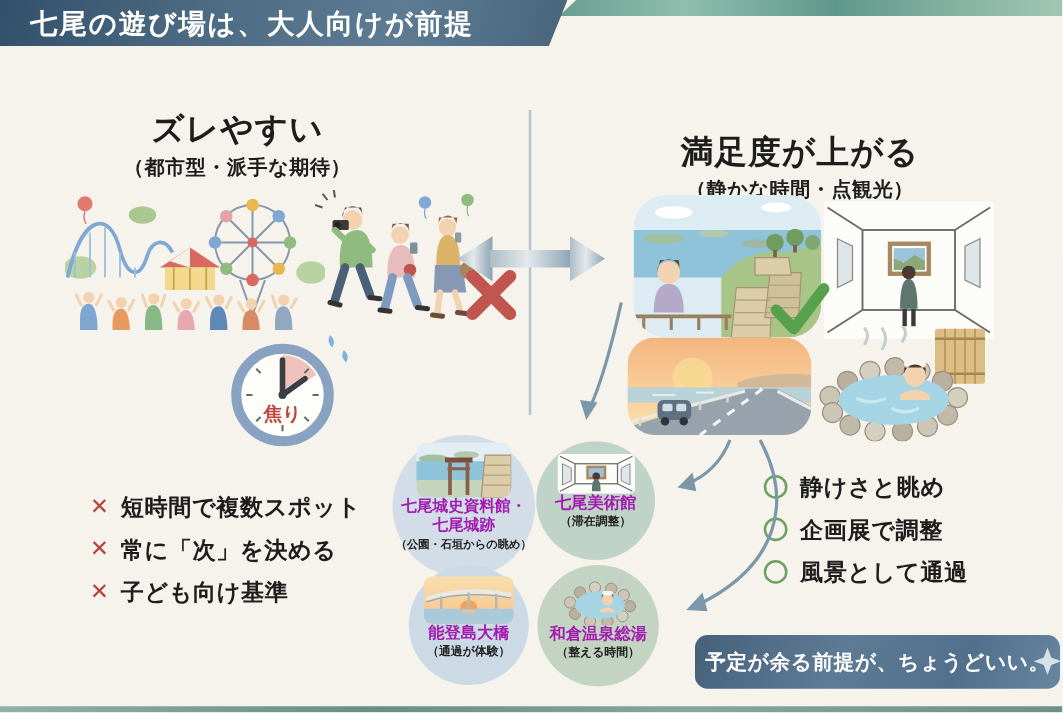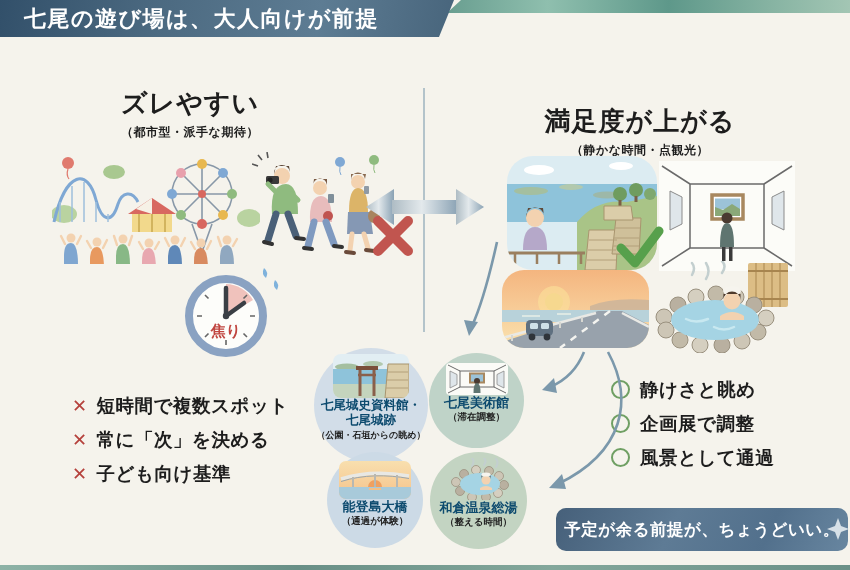--- a/index.html
+++ b/index.html
@@ -22,29 +22,29 @@
     background:linear-gradient(90deg,#699e90,#8fbfae 25%,#5e988a 55%,#86b3a2 80%,#a3c6b4);
     clip-path:polygon(14px 0,100% 0,100% 100%,0 100%);
   }
   .bottom-strip{
     position:absolute;left:0;bottom:0;width:850px;height:5px;opacity:.85;
     background:linear-gradient(90deg,#7ba79a,#4f7d74 35%,#6f9a8d 65%,#527f76);
   }
   
   .colhead{position:absolute;text-align:center;}
   .colhead .h{font-size:26px;font-weight:800;letter-spacing:1px;}
-  .colhead .s{font-size:12px;font-weight:700;margin-top:3px;letter-spacing:.5px;text-align:center;}
+  .colhead .s{font-size:16px;font-weight:700;margin-top:3px;letter-spacing:.5px;text-align:center;}
   
   .list{position:absolute;}
   .list .row{display:flex;align-items:center;margin-bottom:9px;font-size:18.5px;font-weight:600;letter-spacing:.5px;}
   .cross-mark{color:#b5413c;font-weight:800;margin-right:9px;font-size:18px;}
   .ring-mark{width:15px;height:15px;border:2.6px solid #6f9f63;border-radius:50%;margin-right:10px;flex:0 0 auto;background:transparent;}
   
   .spot{position:absolute;border-radius:50%;display:flex;flex-direction:column;align-items:center;text-align:center;box-sizing:border-box;}
-  .spot .nm{font-weight:800;font-size:13px;line-height:1.18;color:#0c4a6e;}
+  .spot .nm{font-weight:800;font-size:13px;line-height:1.18;color:#a21caf;}
   .spot .nt{font-weight:700;font-size:9.5px;margin-top:1px;color:#222;white-space:nowrap;font-family:Liberation Mono, monospace;}
   .c-blue{background:#d2dde8;}
   .c-blue2{background:#ccdae6;}
   .c-green{background:#bfd3c8;}
   .c-green2{background:#c3d4c2;}
   
   .footer{
     position:absolute;left:556px;top:508px;width:292px;height:43px;border-radius:10px;
     background:linear-gradient(115deg,#46607a 0%,#5e7b95 40%,#52708c 72%,#6886a0 100%);
     display:flex;align-items:center;justify-content:center;

